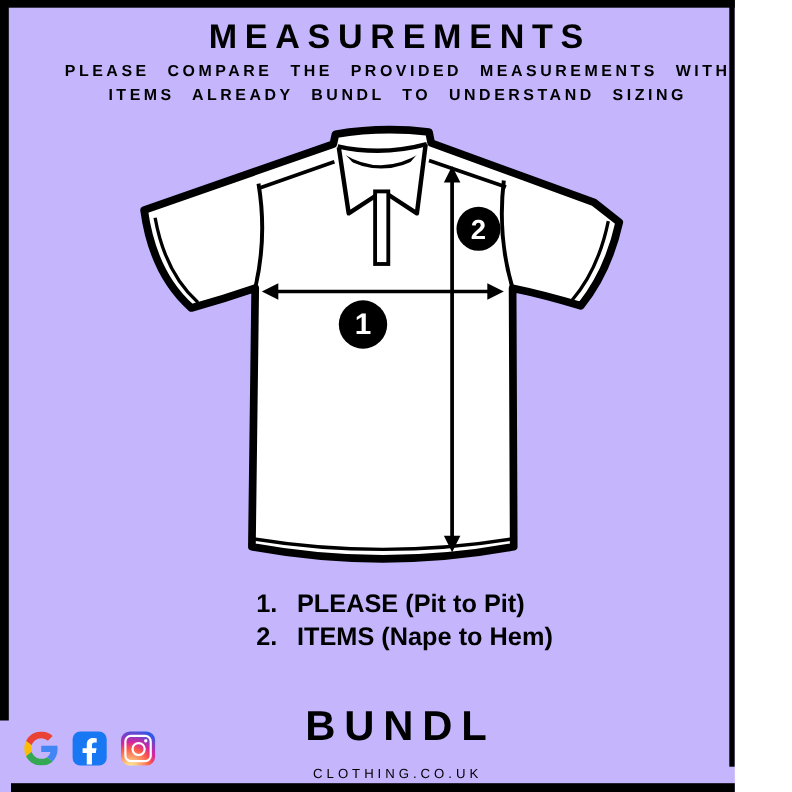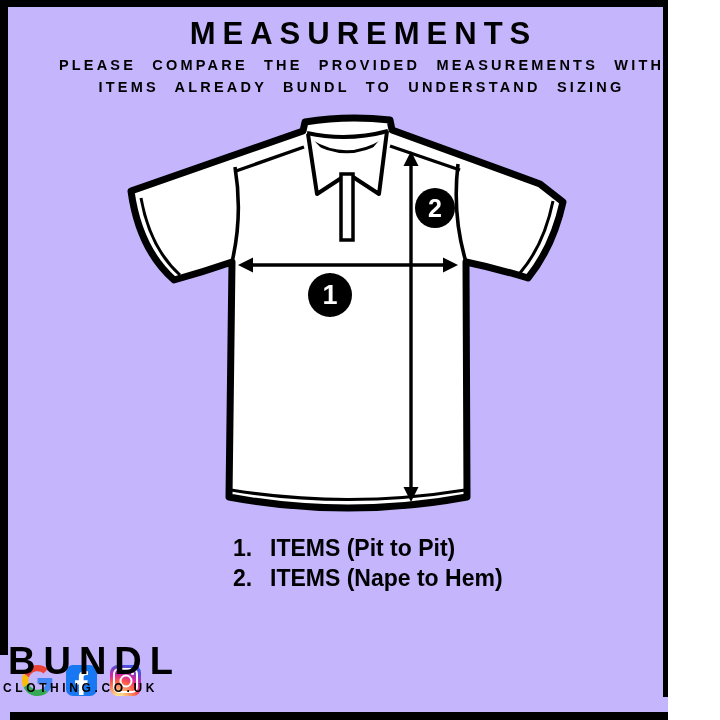--- a/index.html
+++ b/index.html
@@ -27,23 +27,23 @@
 
   
   .social{position:absolute;left:22px;top:665px;display:flex;align-items:center;gap:13px;}
   .icon-box{width:31px;height:31px;position:relative;}
   .fb{background:#1877F2;border-radius:7px;overflow:hidden;display:flex;justify-content:center;align-items:flex-end;}
   .ig{border-radius:8px;background:radial-gradient(circle at 28% 110%, #fdf497 0%, #fdf497 5%, #fd5949 45%, #d6249f 60%, #285AEB 90%);display:flex;justify-content:center;align-items:center;}
   .ig-frame{width:21px;height:21px;border:2.2px solid #fff;border-radius:6px;position:relative;}
   .ig-lens{position:absolute;left:50%;top:50%;width:9px;height:9px;border:2.2px solid #fff;border-radius:50%;transform:translate(-50%,-50%);}
   .ig-dot{position:absolute;right:2px;top:2px;width:2.6px;height:2.6px;background:#fff;border-radius:50%;}
 
-  .brand{position:absolute;left:0;top:641px;width:720px;}
+  .brand{position:absolute;left:0;top:641px;width:720px;text-align:center;}
   .brand-name{font-size:38px;font-weight:800;letter-spacing:8px;padding-left:8px;line-height:40px;}
-  .brand-domain{font-size:12px;font-weight:700;letter-spacing:3.6px;padding-left:3px;margin-top:0px;}
+  .brand-domain{font-size:12px;font-weight:400;letter-spacing:3.6px;padding-left:3px;margin-top:15px;}
 
   .trustpilot{position:absolute;left:540px;top:662px;display:flex;align-items:center;gap:4px;}
   .tp-text{font-size:30px;font-weight:600;color:#191919;letter-spacing:-0.5px;}
 </style>
 </head>
 <body>
 
 <div class="page">
 
   <div class="frame-top"></div>
@@ -96,21 +96,21 @@
 
     <circle cx="330" cy="295" r="22" fill="#000"></circle>
     <text x="330" y="304" text-anchor="middle" fill="#fff" font-size="27" font-weight="bold" font-family="Liberation Sans, sans-serif">1</text>
     <circle cx="435" cy="208" r="20" fill="#000"></circle>
     <text x="435" y="217" text-anchor="middle" fill="#fff" font-size="25" font-weight="bold" font-family="Liberation Sans, sans-serif">2</text>
   </svg>
 
   <div class="legend">
     <div class="legend-row">
       <span class="legend-num">1.</span>
-      <span>ITEMS (Pit to Pit)</span>
+      <span>PLEASE (Pit to Pit)</span>
     </div>
     <div class="legend-row">
       <span class="legend-num">2.</span>
       <span>ITEMS (Nape to Hem)</span>
     </div>
   </div>
 
   <div class="social">
     <svg class="icon-box" viewBox="0 0 48 48">
       <path fill="#EA4335" d="M24 9.5c3.54 0 6.71 1.22 9.21 3.6l6.85-6.85C35.9 2.38 30.47 0 24 0 14.62 0 6.51 5.38 2.56 13.22l7.98 6.19C12.43 13.72 17.74 9.5 24 9.5z"></path>

